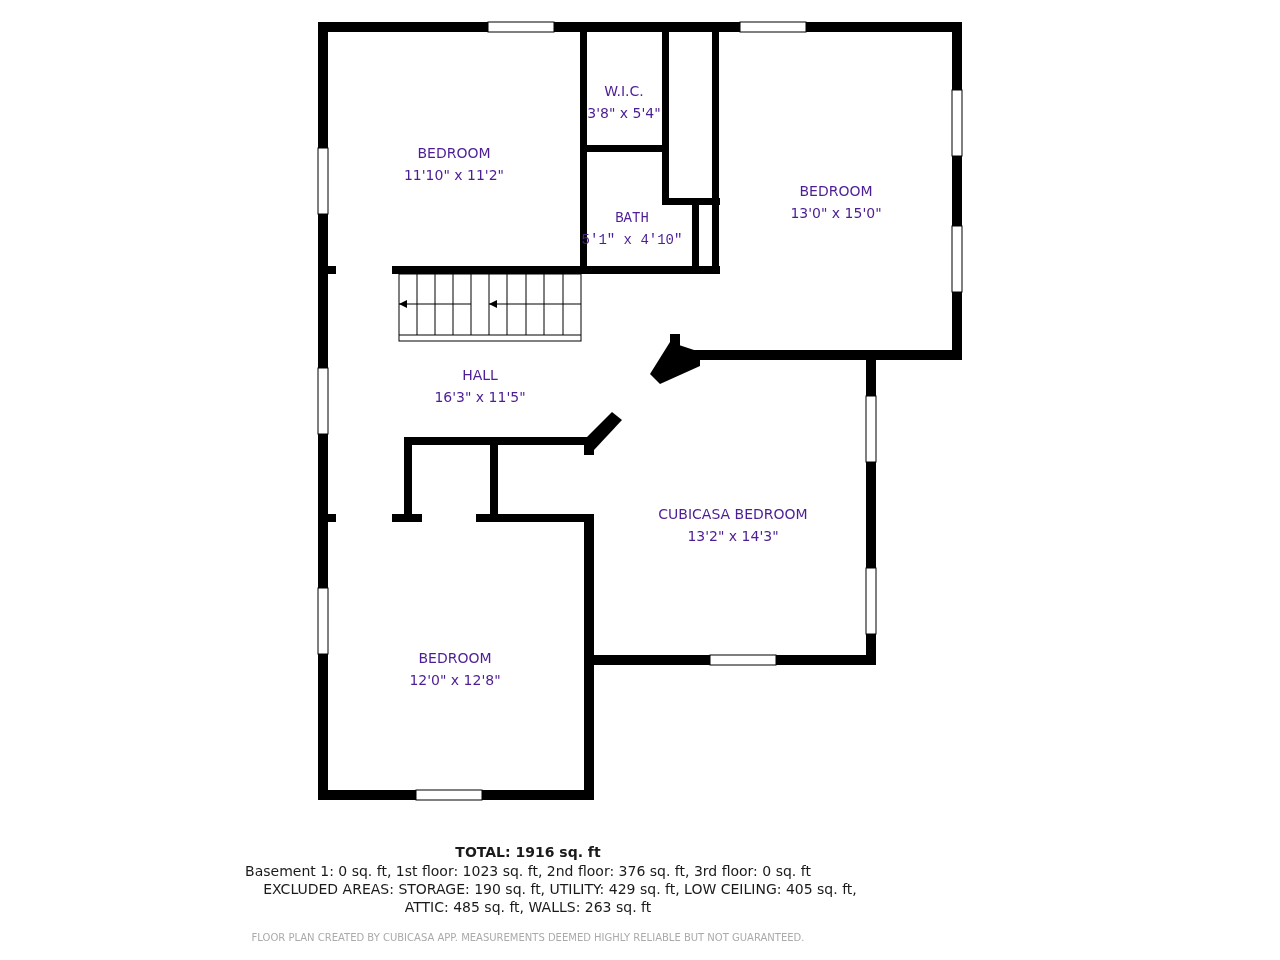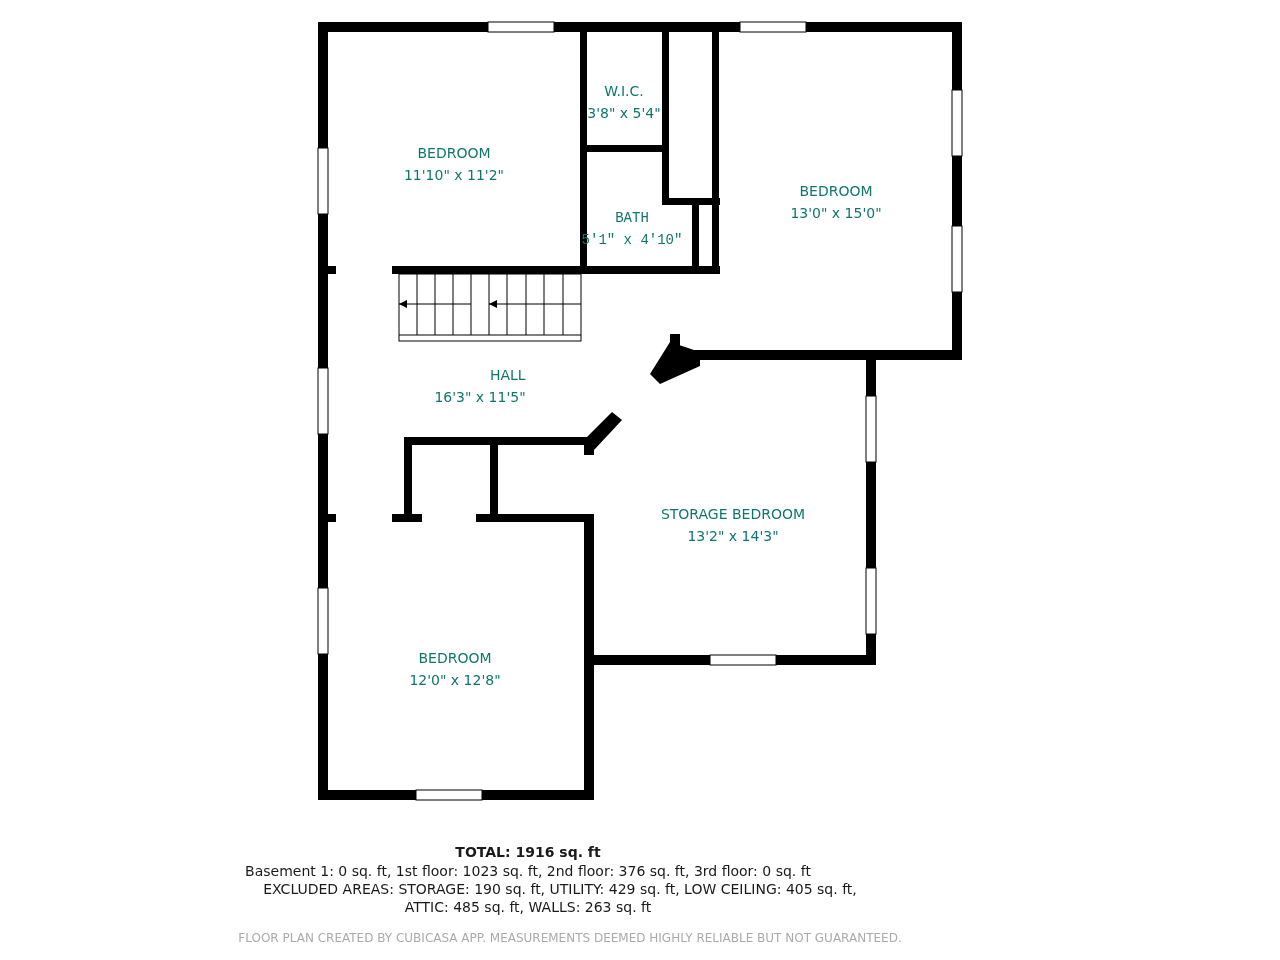--- a/index.html
+++ b/index.html
@@ -1,21 +1,21 @@
 <!DOCTYPE html>
 <html><head>
 <meta charset="utf-8">
 <style>
   html,body{margin:0;padding:0;background:#fff;}
   body{width:1280px;height:960px;position:relative;overflow:hidden;font-family:"DejaVu Sans","Liberation Sans",sans-serif;}
   svg{position:absolute;left:0;top:0;}
-  .lbl{position:absolute;transform:translateX(-50%);text-align:center;color:#0f766e;font-size:14px;line-height:22px;white-space:nowrap;}
+  .lbl{position:absolute;transform:translateX(-50%);text-align:center;color:#4c1d95;font-size:14px;line-height:22px;white-space:nowrap;}
   .foot{position:absolute;left:0;width:1056px;text-align:center;color:#1a1a1a;font-size:14px;line-height:18px;}
   .total{font-weight:bold;}
-  .credit{font-size:12px;color:#aaa;margin-left:42px;}
+  .credit{font-size:10px;color:#aaa;}
 </style>
 </head>
 <body>
 
 <svg width="1280" height="960">
   <g fill="#000">
 
     <rect x="318" y="22" width="644" height="10"></rect>
 
     <rect x="318" y="22" width="10" height="778"></rect>
@@ -103,26 +103,26 @@
     <div>3'8" x 5'4"</div>
   </div>
 <div class="lbl" style="left:632px;top:207px;font-family:Liberation Mono, monospace;">
   <div>BATH</div>
     <div>5'1" x 4'10"</div>
   </div>
 <div class="lbl" style="left:836px;top:180px;">
   <div>BEDROOM</div>
     <div>13'0" x 15'0"</div>
   </div>
-<div class="lbl" style="left:480px;top:364px;text-align:right;">
+<div class="lbl" style="left:480px;top:364px;">
   <div>HALL</div>
     <div>16'3" x 11'5"</div>
   </div>
 <div class="lbl" style="left:733px;top:503px;">
-  <div>STORAGE BEDROOM</div>
+  <div>CUBICASA BEDROOM</div>
     <div>13'2" x 14'3"</div>
   </div>
 <div class="lbl" style="left:455px;top:647px;">
   <div>BEDROOM</div>
     <div>12'0" x 12'8"</div>
   </div>
 
 <div class="foot total" style="top:843px;">TOTAL: 1916 sq. ft</div>
 <div class="foot" style="top:862px;">Basement 1: 0 sq. ft, 1st floor: 1023 sq. ft, 2nd floor: 376 sq. ft, 3rd floor: 0 sq. ft</div>
 <div class="foot" style="top:880px;margin-left:32px;">EXCLUDED AREAS: STORAGE: 190 sq. ft, UTILITY: 429 sq. ft, LOW CEILING: 405 sq. ft,</div>

